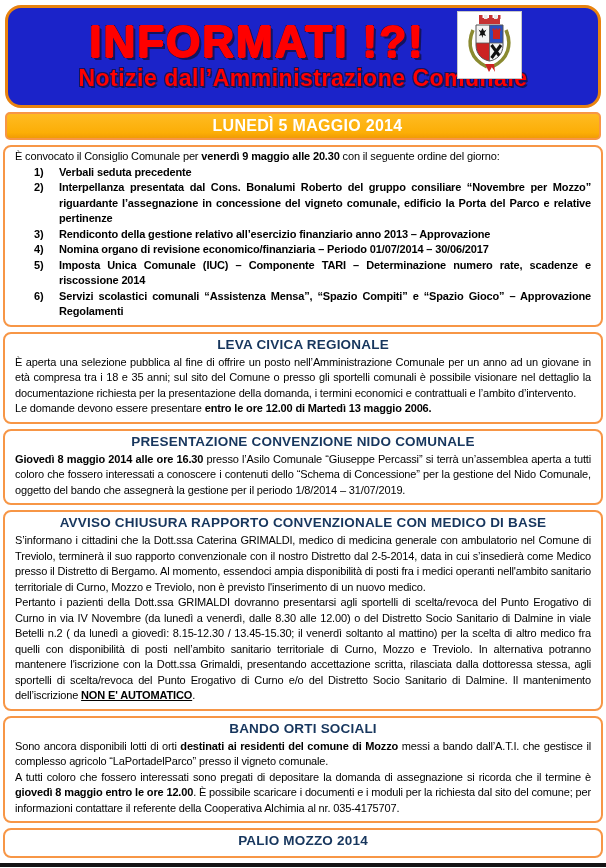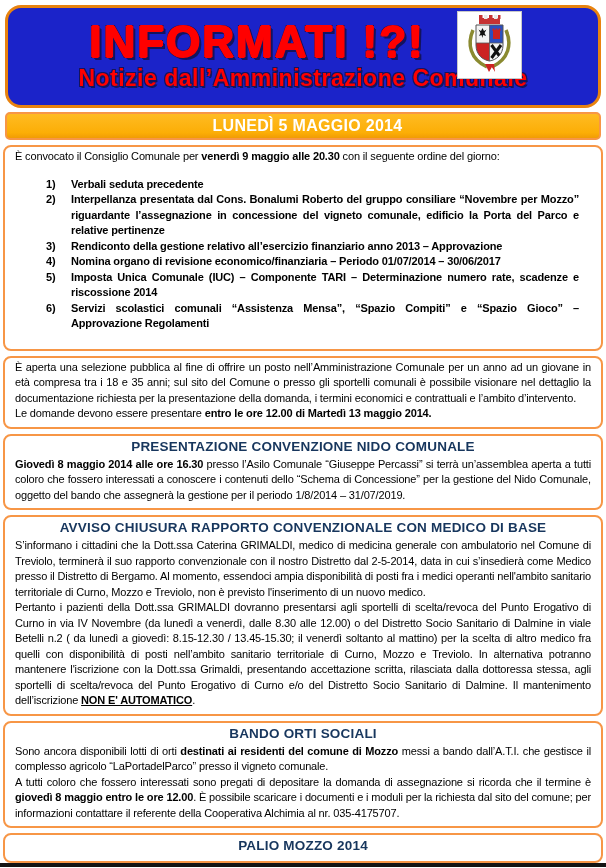--- a/index.html
+++ b/index.html
@@ -92,21 +92,21 @@
     margin:0;
     font-size:11px;
     line-height:15.5px;
     letter-spacing:-.15px;
     text-align:justify;
   }
   .b{font-weight:700;}
   .bu{font-weight:700;text-decoration:underline;}
   .agenda{
     list-style:none;
-    margin:12px;
+    margin:0;
     padding:0 0 0 44px;
     counter-reset:it;
   }
   .agenda li{
     position:relative;
     font-size:11px;
     line-height:15.5px;
     letter-spacing:-.15px;
     font-weight:700;
     text-align:justify;
@@ -184,22 +184,23 @@
       <li>Verbali seduta precedente</li>
       <li>Interpellanza presentata dal Cons. Bonalumi Roberto del gruppo consiliare “Novembre per Mozzo” riguardante l’assegnazione in concessione del vigneto comunale, edificio la Porta del Parco e relative pertinenze</li>
       <li>Rendiconto della gestione relativo all’esercizio finanziario anno 2013 – Approvazione</li>
       <li>Nomina organo di revisione economico/finanziaria – Periodo 01/07/2014 – 30/06/2017</li>
       <li>Imposta Unica Comunale (IUC) – Componente TARI – Determinazione numero rate, scadenze e riscossione 2014</li>
       <li>Servizi scolastici comunali “Assistenza Mensa”, “Spazio Compiti” e “Spazio Gioco” – Approvazione Regolamenti</li>
     </ol>
   </section>
 
   <section class="box">
+    <h3 class="sec-title">LEVA CIVICA REGIONALE</h3>
     <p class="body">È aperta una selezione pubblica al fine di offrire un posto nell’Amministrazione Comunale per un anno ad un giovane in età compresa tra i 18 e 35 anni; sul sito del Comune o presso gli sportelli comunali è possibile visionare nel dettaglio la documentazione richiesta per la presentazione della domanda, i termini economici e contrattuali e l’ambito d’intervento.</p>
-    <p class="body"><span>Le domande devono essere presentare </span><span class="b">entro le ore 12.00 di Martedì 13 maggio 2014.</span></p>
+    <p class="body"><span>Le domande devono essere presentare </span><span class="b">entro le ore 12.00 di Martedì 13 maggio 2006.</span></p>
   </section>
 
   <section class="box">
     <h3 class="sec-title">PRESENTAZIONE CONVENZIONE NIDO COMUNALE</h3>
     <p class="body"><span class="b">Giovedì 8 maggio 2014 alle ore 16.30</span><span> presso l’Asilo Comunale “Giuseppe Percassi” si terrà un’assemblea aperta a tutti coloro che fossero interessati a conoscere i contenuti dello “Schema di Concessione” per la gestione del Nido Comunale, oggetto del bando che assegnerà la gestione per il periodo 1/8/2014 – 31/07/2019.</span></p>
   </section>
 
   <section class="box">
     <h3 class="sec-title">AVVISO CHIUSURA RAPPORTO CONVENZIONALE CON MEDICO DI BASE</h3>
     <p class="body">S’informano i cittadini che la Dott.ssa Caterina GRIMALDI, medico di medicina generale con ambulatorio nel Comune di Treviolo, terminerà il suo rapporto convenzionale con il nostro Distretto dal 2-5-2014, data in cui s’insedierà come Medico presso il Distretto di Bergamo. Al momento, essendoci ampia disponibilità di posti fra i medici operanti nell'ambito sanitario territoriale di Curno, Mozzo e Treviolo, non è previsto l'inserimento di un nuovo medico.</p>

